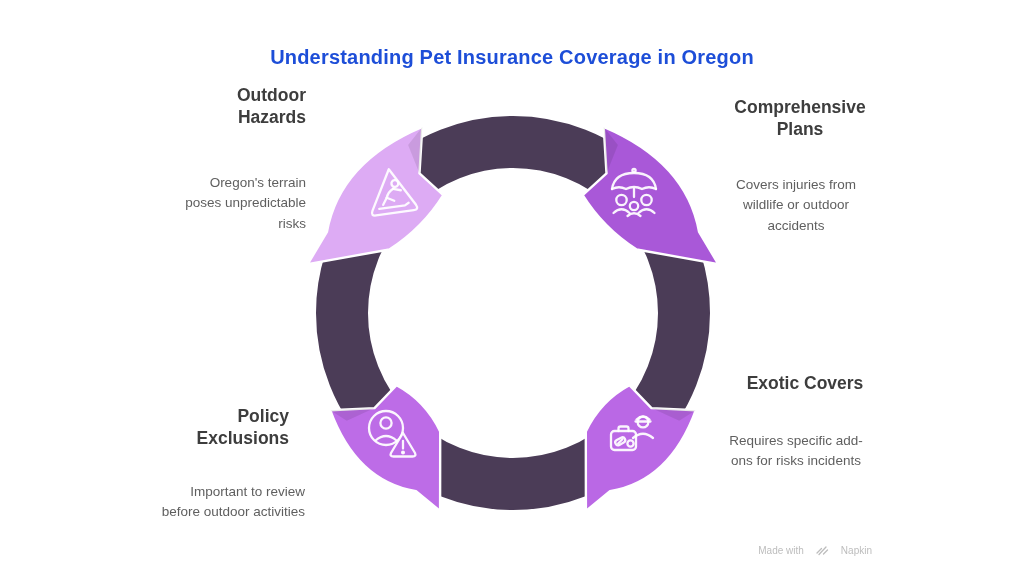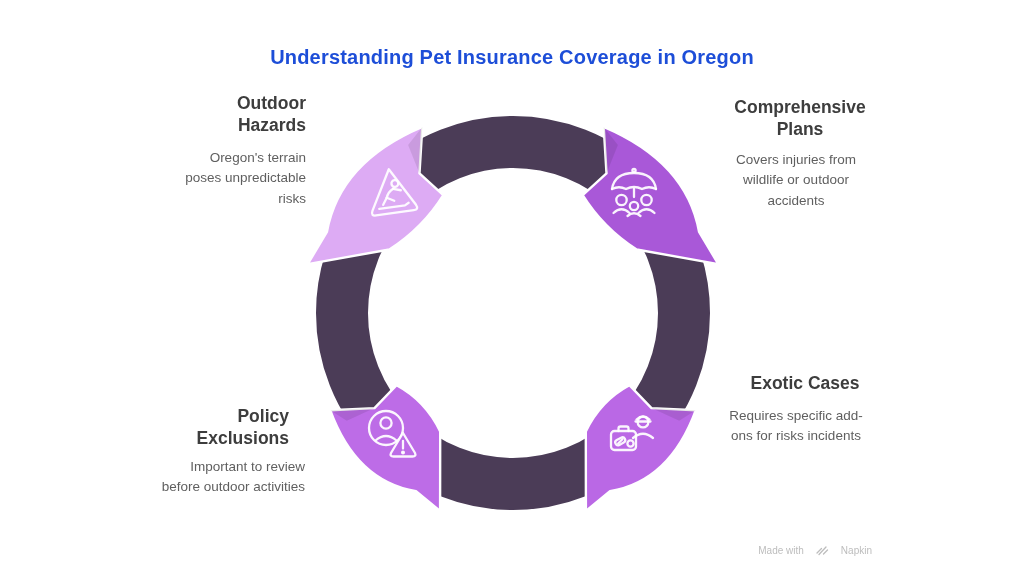--- a/index.html
+++ b/index.html
@@ -10,26 +10,26 @@
   }
   #diagram-svg{position:absolute;left:0;top:0;}
   .title{
     position:absolute;left:0;top:46px;width:1024px;text-align:center;
     font-size:20px;font-weight:700;color:#1d4ed8;letter-spacing:.2px;
   }
   .node-label{
     position:absolute;font-size:17.5px;font-weight:700;color:#3d3d3d;line-height:1.24;
   }
   .node-desc{
-    position:absolute;font-size:13.5px;font-weight:400;color:#5f5f5f;line-height:1.5;
+    position:absolute;font-size:13.5px;font-weight:400;color:#5f5f5f;line-height:1.5;margin-top:25px;
   }
   .align-r{text-align:right;}
   .align-l{text-align:center;}
   
-  #lbl-outdoor   {left:178px; top:93px;  width:128px;}
+  #lbl-outdoor   {left:178px; top:85px;  width:128px;}
   #desc-outdoor  {left:170px; top:148px; width:136px;}
   #lbl-compre    {left:720px; top:97px;  width:160px;}
   #desc-compre   {left:720px; top:150px; width:152px;}
   #lbl-exotic    {left:720px; top:373px; width:170px;}
   #desc-exotic   {left:720px; top:406px; width:152px;}
   #lbl-policy    {left:168px; top:406px; width:121px;}
   #desc-policy   {left:155px; top:457px; width:150px;}
   .watermark{
     position:absolute;right:152px;top:543px;height:14px;
     display:flex;align-items:center;gap:12px;
@@ -103,21 +103,21 @@
   </svg>
 
 <div class="title">Understanding Pet Insurance Coverage in Oregon</div>
 
 <div class="node-label align-r" id="lbl-outdoor">Outdoor Hazards</div>
 <div class="node-desc  align-r" id="desc-outdoor">Oregon's terrain poses unpredictable risks</div>
 
 <div class="node-label align-l" id="lbl-compre">Comprehensive Plans</div>
 <div class="node-desc  align-l" id="desc-compre">Covers injuries from wildlife or outdoor accidents</div>
 
-<div class="node-label align-l" id="lbl-exotic">Exotic Cases</div>
+<div class="node-label align-l" id="lbl-exotic">Exotic Covers</div>
 <div class="node-desc  align-l" id="desc-exotic">Requires specific add-ons for risks incidents</div>
 
 <div class="node-label align-r" id="lbl-policy">Policy Exclusions</div>
 <div class="node-desc  align-r" id="desc-policy">Important to review before outdoor activities</div>
 
 <div class="watermark">
   <span>Made with</span>
   <svg width="13" height="12" viewBox="0 0 13 12">
     <g stroke="#bdbdbd" stroke-width="1.3" stroke-linecap="round" fill="none">
       <path d="M1 9 L5.5 4.5"></path>

